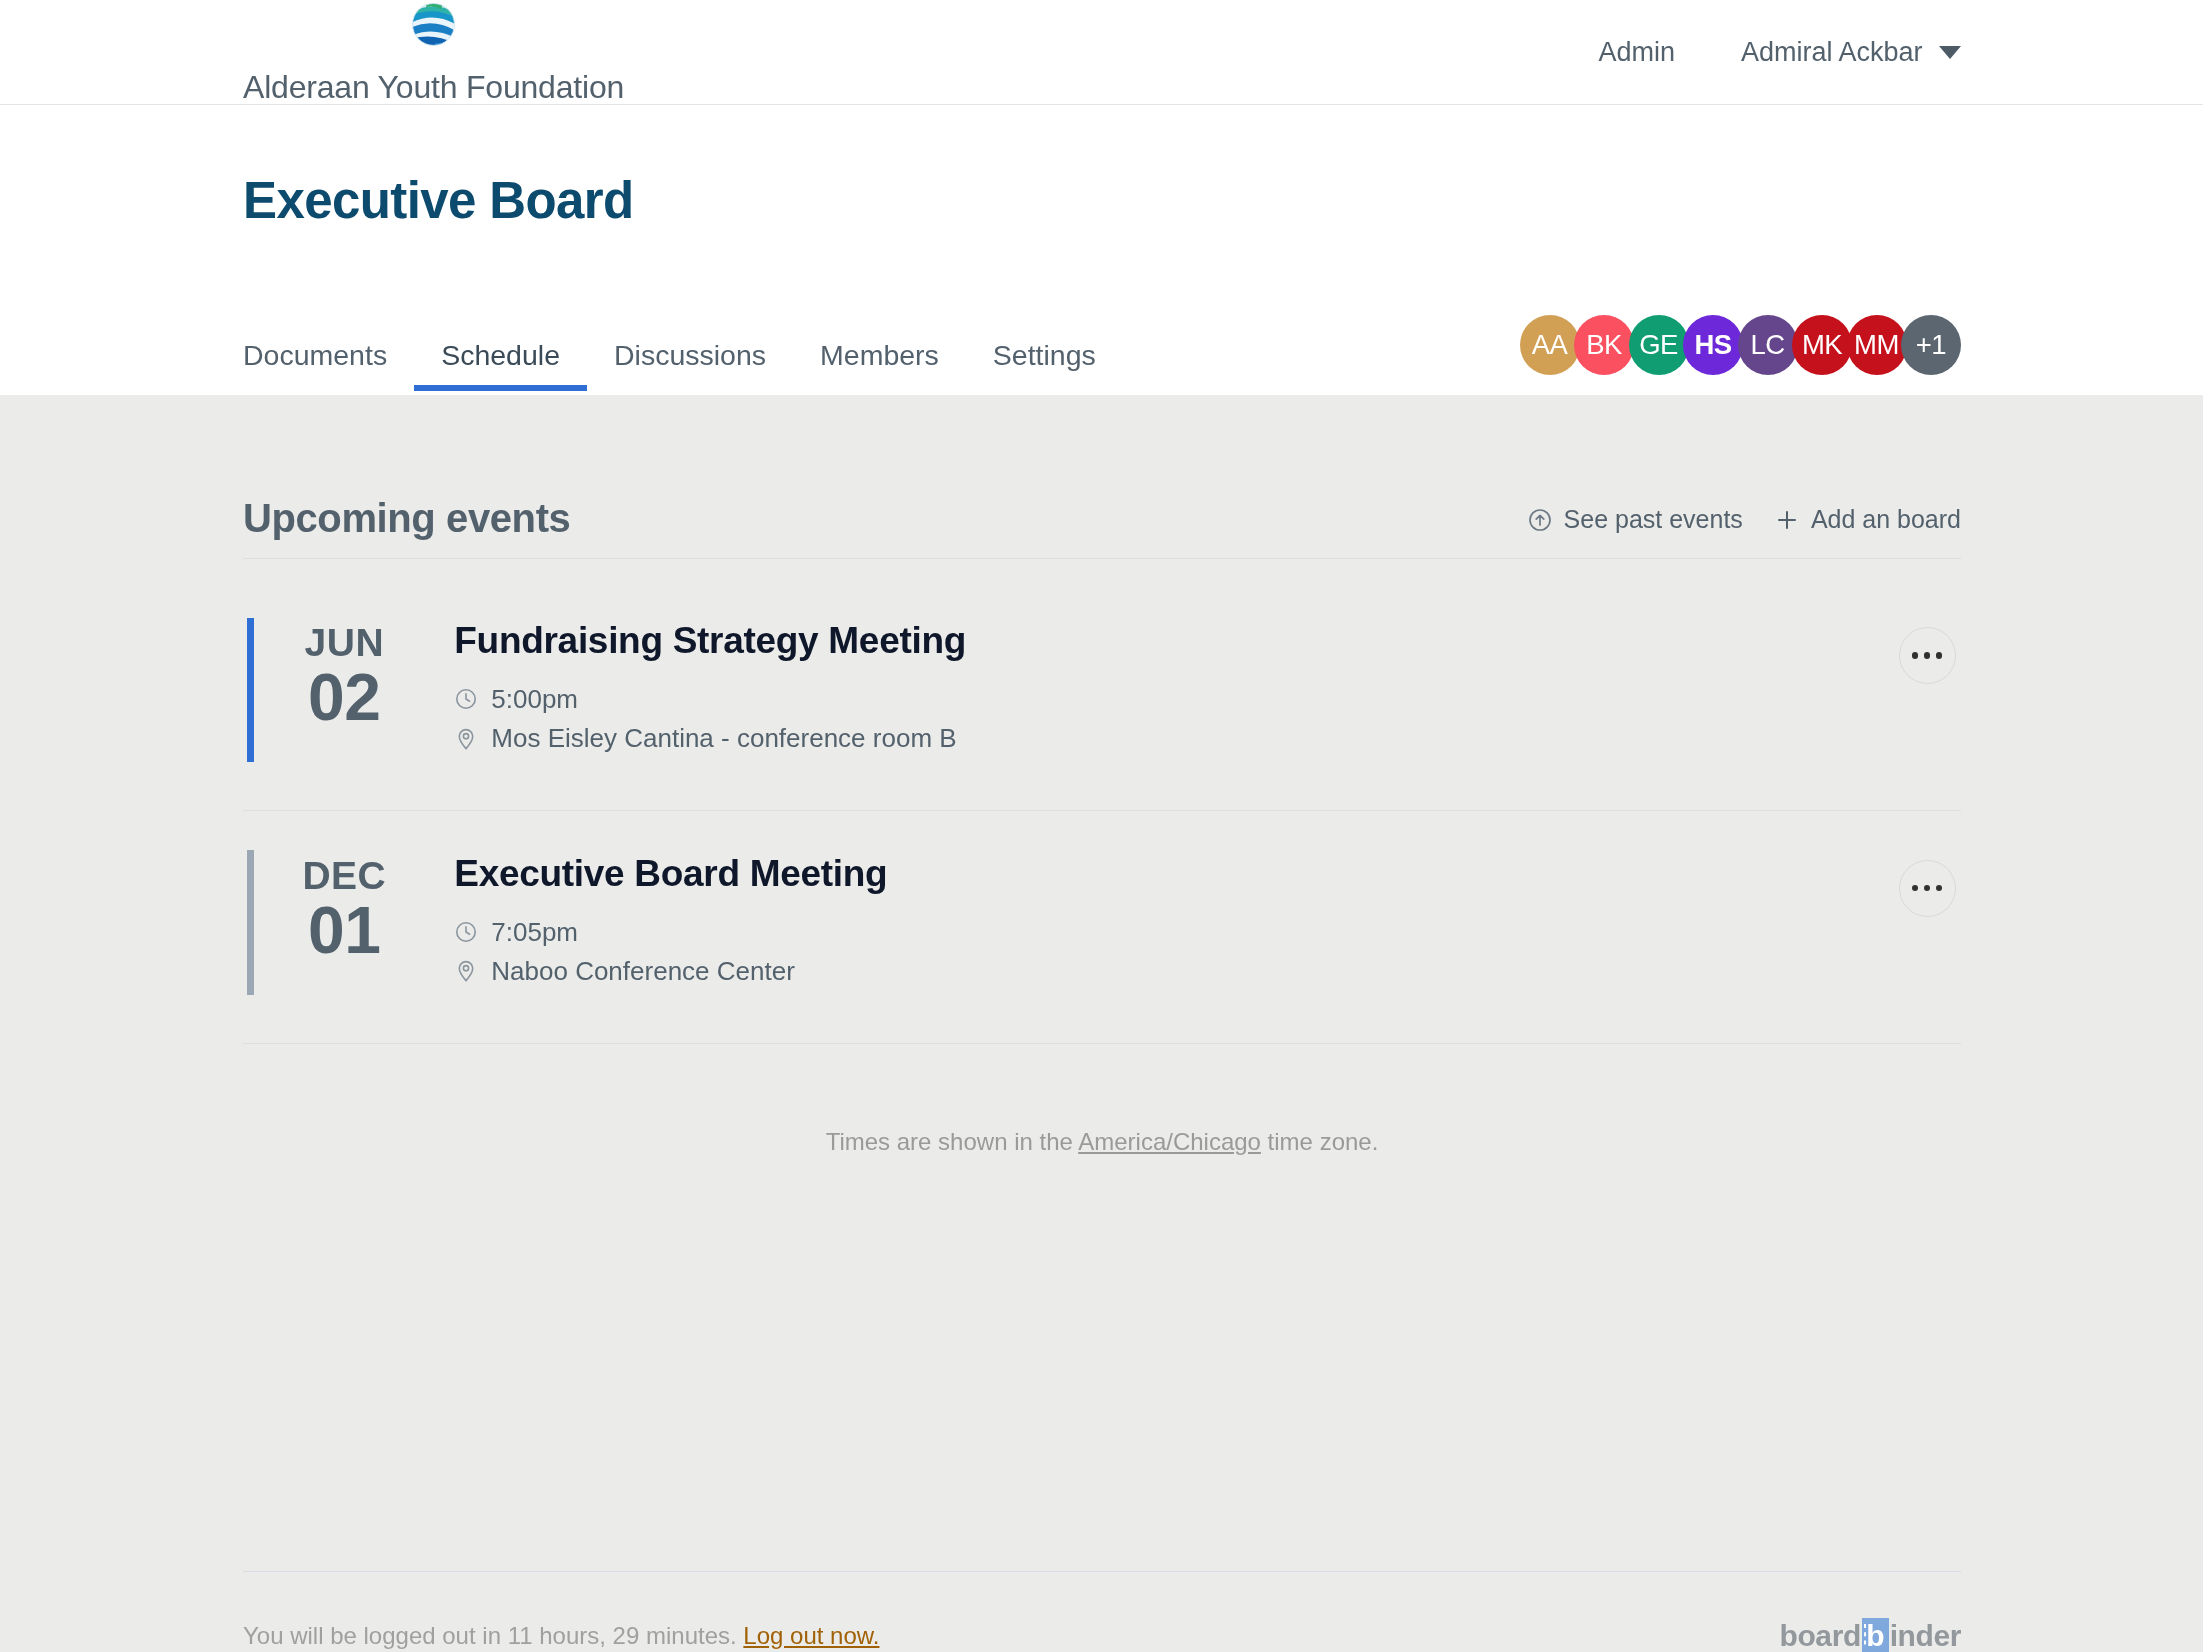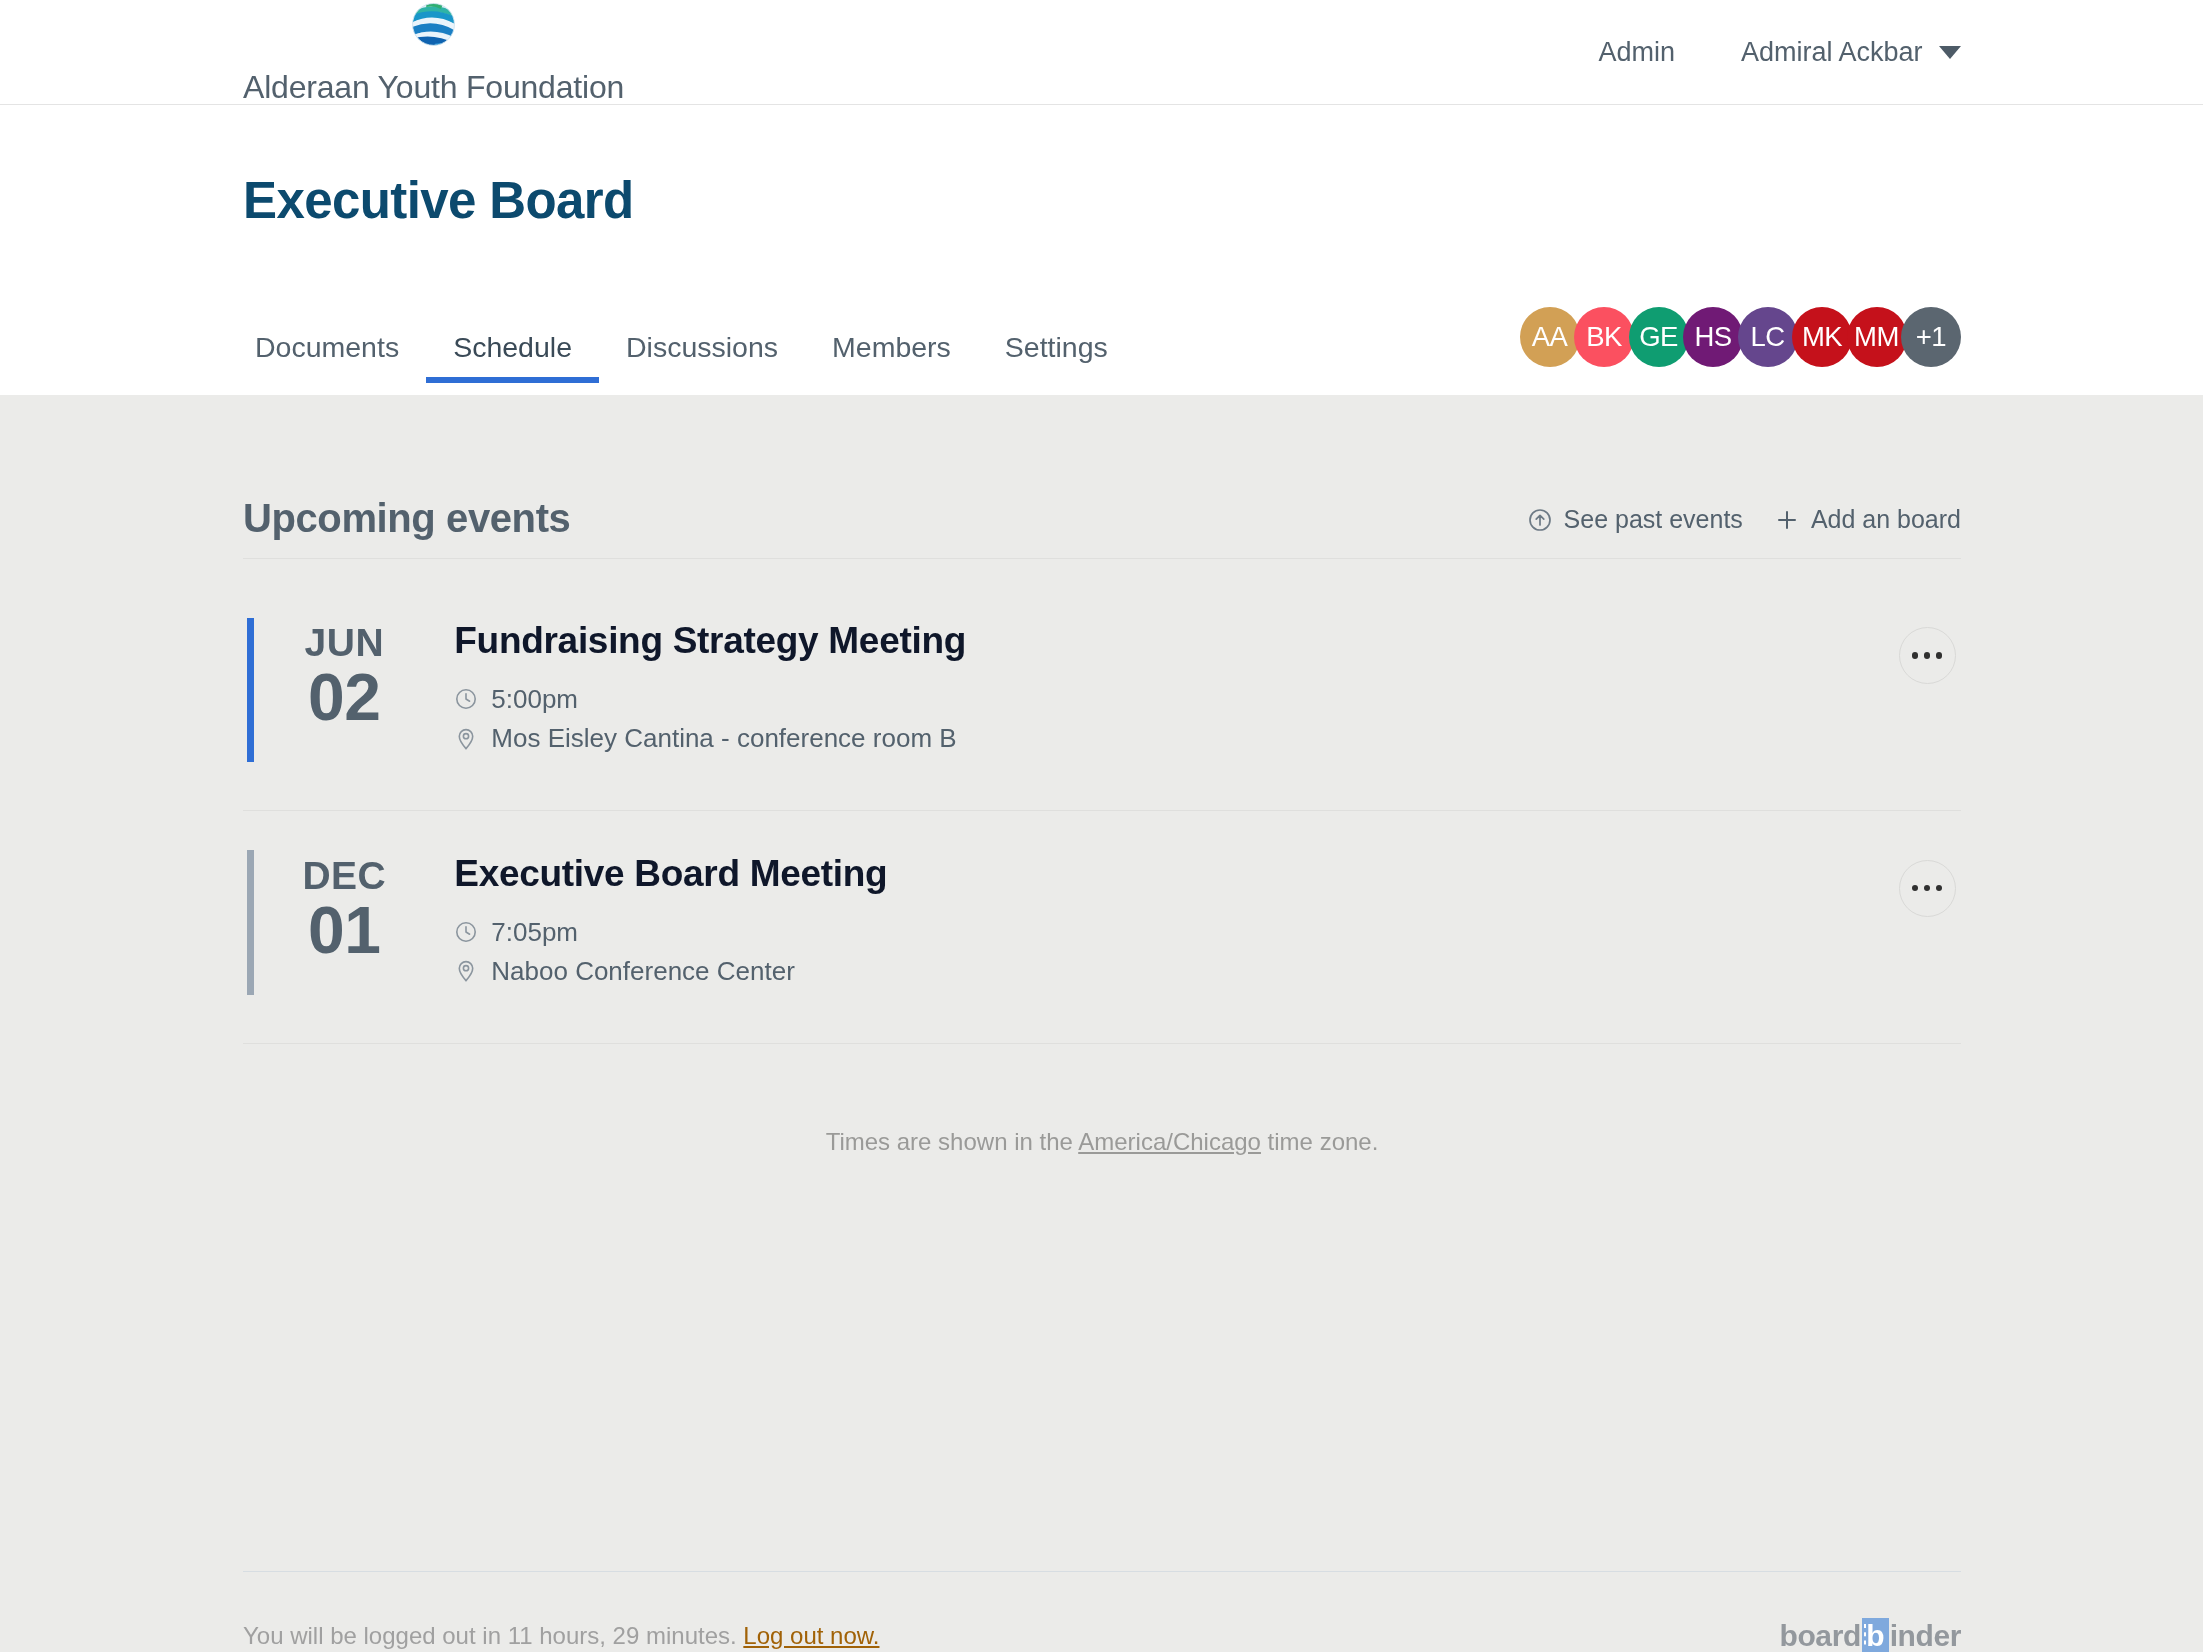--- a/index.html
+++ b/index.html
@@ -83,23 +83,22 @@
     letter-spacing: -0.6px;
     padding-top: 70px;
     line-height: 1;
   }
   .tabs-row {
     display: flex;
     align-items: flex-end;
     position: absolute;
     left: 243px;
     right: 243px;
-    bottom: 12px;
+    bottom: 4px;
     height: 101px;
-    margin-left: 12px;
   }
   .tabs {
     display: flex;
     align-items: flex-end;
     gap: 0;
     height: 100%;
   }
   .tab {
     font-size: 28.5px;
     color: #53616d;
@@ -353,21 +352,21 @@
       <div class="tab">Documents</div>
       <div class="tab active">Schedule</div>
       <div class="tab">Discussions</div>
       <div class="tab">Members</div>
       <div class="tab">Settings</div>
     </div>
     <div class="avatars" id="avatars">
         <div class="avatar" style="background: rgb(210, 160, 85);">AA</div>
         <div class="avatar" style="background: rgb(251, 80, 96);">BK</div>
         <div class="avatar" style="background: rgb(15, 157, 113);">GE</div>
-        <div class="avatar" style="background: #701a75;">HS</div>
+        <div class="avatar" style="background: #6d28d9; font-weight: bold;">HS</div>
         <div class="avatar" style="background: rgb(101, 70, 141);">LC</div>
         <div class="avatar" style="background: rgb(197, 17, 27);">MK</div>
         <div class="avatar" style="background: rgb(197, 17, 27);">MM</div>
         <div class="avatar" style="background: rgb(91, 102, 112);">+1</div>
       </div>
   </div>
 </div>
 
 <div class="main">
 

